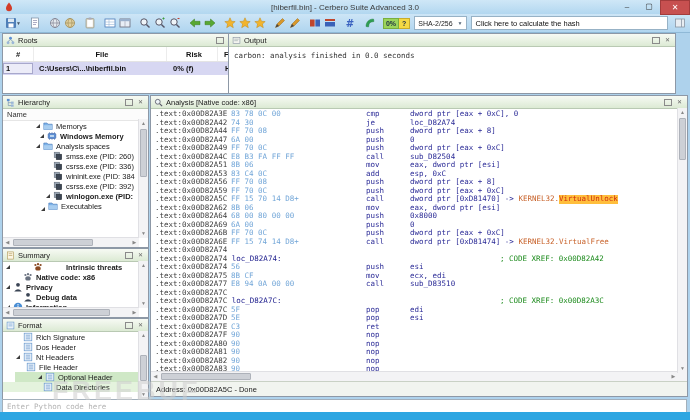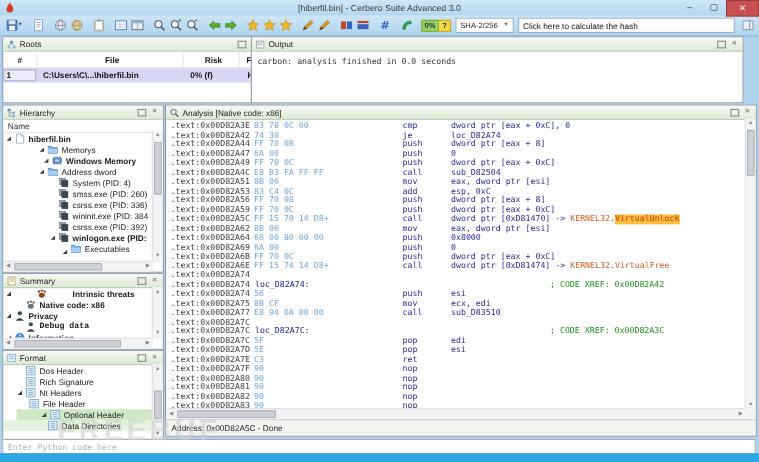--- a/index.html
+++ b/index.html
@@ -352,28 +352,20 @@
           <path d="M2.5 3.5 V5.2 H5.5 M2.5 5.2 V8.4 H5.5" stroke="#6a8ab0" stroke-width=".7" fill="none"></path>
         </svg>
     </span>
     <span>Hierarchy</span>
     <span class="sp"></span>
     <span class="pbtn float"></span>
     <span class="pbtn">✕</span>
   </div>
   <div class="colhead">Name</div>
   <div class="treebody" id="hier-tree">
-      <div class="trow" style="padding-left: 3px;">
-        <span class="exp"></span>
-        <span class="ticon"><svg viewBox="0 0 10 10">
-            <path d="M2 .8 H6.5 L8.5 2.8 V9.2 H2 Z" fill="#fff" stroke="#97a5b5" stroke-width=".7"></path>
-            <path d="M6.5 .8 L6.5 2.8 H8.5" fill="none" stroke="#97a5b5" stroke-width=".7"></path>
-          </svg></span>
-        <span class="tlabel b">hiberfil.bin</span>
-      </div>
       <div class="trow" style="padding-left: 13px; margin-left: 20px;">
         <span class="exp"></span>
         <span class="ticon"><svg viewBox="0 0 10 10">
             <path d="M.8 2 H4 L5 3.2 H9.2 V8.5 H.8 Z" fill="#7db2e8" stroke="#4a7ab8" stroke-width=".6"></path>
             <path d="M.8 4.2 H9.2 V8.5 H.8 Z" fill="#a8cdf0"></path>
           </svg></span>
         <span class="tlabel">Memorys</span>
       </div>
       <div class="trow" style="padding-left: 37px;">
         <span class="exp"></span>
@@ -383,71 +375,63 @@
             <path d="M2.5 1 v1.5 M5 1 v1.5 M7.5 1 v1.5 M2.5 7.5 v1.5 M5 7.5 v1.5 M7.5 7.5 v1.5" stroke="#3a62a8" stroke-width=".5"></path>
           </svg></span>
         <span class="tlabel b">Windows Memory</span>
       </div>
       <div class="trow" style="padding-left: 33px;">
         <span class="exp"></span>
         <span class="ticon"><svg viewBox="0 0 10 10">
             <path d="M.8 2 H4 L5 3.2 H9.2 V8.5 H.8 Z" fill="#7db2e8" stroke="#4a7ab8" stroke-width=".6"></path>
             <path d="M.8 4.2 H9.2 V8.5 H.8 Z" fill="#a8cdf0"></path>
           </svg></span>
-        <span class="tlabel">Address dword</span>
+        <span class="tlabel">Analysis spaces</span>
       </div>
       <div class="trow" style="padding-left: 43px;">
         <span class="noexp"></span>
         <span class="ticon"><svg viewBox="0 0 10 10">
             <rect x="1.2" y="1.2" width="5.5" height="5.5" fill="#9aa6b5" stroke="#5a6470" stroke-width=".5"></rect>
             <rect x="3.2" y="3.2" width="5.5" height="5.5" fill="#3c4654" stroke="#20262e" stroke-width=".5"></rect>
           </svg></span>
-        <span class="tlabel">System (PID: 4)</span>
+        <span class="tlabel">smss.exe (PID: 260)</span>
       </div>
       <div class="trow" style="padding-left: 43px;">
         <span class="noexp"></span>
         <span class="ticon"><svg viewBox="0 0 10 10">
             <rect x="1.2" y="1.2" width="5.5" height="5.5" fill="#9aa6b5" stroke="#5a6470" stroke-width=".5"></rect>
             <rect x="3.2" y="3.2" width="5.5" height="5.5" fill="#3c4654" stroke="#20262e" stroke-width=".5"></rect>
           </svg></span>
-        <span class="tlabel">smss.exe (PID: 260)</span>
+        <span class="tlabel">csrss.exe (PID: 336)</span>
       </div>
       <div class="trow" style="padding-left: 43px;">
         <span class="noexp"></span>
         <span class="ticon"><svg viewBox="0 0 10 10">
             <rect x="1.2" y="1.2" width="5.5" height="5.5" fill="#9aa6b5" stroke="#5a6470" stroke-width=".5"></rect>
             <rect x="3.2" y="3.2" width="5.5" height="5.5" fill="#3c4654" stroke="#20262e" stroke-width=".5"></rect>
           </svg></span>
-        <span class="tlabel">csrss.exe (PID: 336)</span>
+        <span class="tlabel">wininit.exe (PID: 384</span>
       </div>
       <div class="trow" style="padding-left: 43px;">
         <span class="noexp"></span>
         <span class="ticon"><svg viewBox="0 0 10 10">
             <rect x="1.2" y="1.2" width="5.5" height="5.5" fill="#9aa6b5" stroke="#5a6470" stroke-width=".5"></rect>
             <rect x="3.2" y="3.2" width="5.5" height="5.5" fill="#3c4654" stroke="#20262e" stroke-width=".5"></rect>
           </svg></span>
-        <span class="tlabel">wininit.exe (PID: 384</span>
+        <span class="tlabel">csrss.exe (PID: 392)</span>
       </div>
       <div class="trow" style="padding-left: 43px;">
-        <span class="noexp"></span>
+        <span class="exp"></span>
         <span class="ticon"><svg viewBox="0 0 10 10">
             <rect x="1.2" y="1.2" width="5.5" height="5.5" fill="#9aa6b5" stroke="#5a6470" stroke-width=".5"></rect>
             <rect x="3.2" y="3.2" width="5.5" height="5.5" fill="#3c4654" stroke="#20262e" stroke-width=".5"></rect>
           </svg></span>
-        <span class="tlabel">csrss.exe (PID: 392)</span>
-      </div>
-      <div class="trow" style="padding-left: 43px;">
-        <span class="exp"></span>
-        <span class="ticon"><svg viewBox="0 0 10 10">
-            <rect x="1.2" y="1.2" width="5.5" height="5.5" fill="#9aa6b5" stroke="#5a6470" stroke-width=".5"></rect>
-            <rect x="3.2" y="3.2" width="5.5" height="5.5" fill="#3c4654" stroke="#20262e" stroke-width=".5"></rect>
-          </svg></span>
         <span class="tlabel b">winlogon.exe (PID:</span>
       </div>
-      <div class="trow" style="padding-left: 54px; align-items: flex-end;">
+      <div class="trow" style="padding-left: 38px; align-items: flex-end;">
         <span class="exp"></span>
         <span class="ticon"><svg viewBox="0 0 10 10">
             <path d="M.8 2 H4 L5 3.2 H9.2 V8.5 H.8 Z" fill="#7db2e8" stroke="#4a7ab8" stroke-width=".6"></path>
             <path d="M.8 4.2 H9.2 V8.5 H.8 Z" fill="#a8cdf0"></path>
           </svg></span>
         <span class="tlabel">Executables</span>
       </div>
     </div>
   <div class="vsb" style="right:0;top:23px;bottom:9px">
     <span class="sb-ar" style="top:0">▲</span>
@@ -497,21 +481,21 @@
         <span class="tlabel b">Native code: x86</span>
       </div>
       <div class="trow" style="padding-left: 3px;">
         <span class="exp"></span>
         <span class="ticon"><svg viewBox="0 0 10 10">
             <circle cx="5" cy="2.8" r="1.9" fill="#3a4454"></circle>
             <path d="M1.2 9.5 Q5 4.8 8.8 9.5 Z" fill="#3a4454"></path>
           </svg></span>
         <span class="tlabel b">Privacy</span>
       </div>
-      <div class="trow" style="padding-left: 13px; font-family: Liberation Mono, monospace;">
+      <div class="trow" style="padding-left: 13px;">
         <span class="noexp"></span>
         <span class="ticon"><svg viewBox="0 0 10 10">
             <circle cx="5" cy="2.8" r="1.9" fill="#3a4454"></circle>
             <path d="M1.2 9.5 Q5 4.8 8.8 9.5 Z" fill="#3a4454"></path>
           </svg></span>
         <span class="tlabel b">Debug data</span>
       </div>
       <div class="trow" style="padding-left: 3px;">
         <span class="exp"></span>
         <span class="ticon"><svg viewBox="0 0 10 10">
@@ -549,31 +533,31 @@
   </div>
   <div class="treebody" id="fmt-tree">
       <div class="trow" style="padding-left: 13px;">
         <span class="noexp"></span>
         <span class="ticon"><svg viewBox="0 0 10 10">
             <rect x="1.2" y="1.2" width="7.6" height="7.6" fill="#eaf2fa" stroke="#6a9ace" stroke-width=".7"></rect>
             <line x1="2.8" y1="3.2" x2="7.2" y2="3.2" stroke="#6a9ace" stroke-width=".7"></line>
             <line x1="2.8" y1="5" x2="7.2" y2="5" stroke="#6a9ace" stroke-width=".7"></line>
             <line x1="2.8" y1="6.8" x2="7.2" y2="6.8" stroke="#6a9ace" stroke-width=".7"></line>
           </svg></span>
-        <span class="tlabel">Dos Header</span>
+        <span class="tlabel">Rich Signature</span>
       </div>
       <div class="trow" style="padding-left: 13px;">
         <span class="noexp"></span>
         <span class="ticon"><svg viewBox="0 0 10 10">
             <rect x="1.2" y="1.2" width="7.6" height="7.6" fill="#eaf2fa" stroke="#6a9ace" stroke-width=".7"></rect>
             <line x1="2.8" y1="3.2" x2="7.2" y2="3.2" stroke="#6a9ace" stroke-width=".7"></line>
             <line x1="2.8" y1="5" x2="7.2" y2="5" stroke="#6a9ace" stroke-width=".7"></line>
             <line x1="2.8" y1="6.8" x2="7.2" y2="6.8" stroke="#6a9ace" stroke-width=".7"></line>
           </svg></span>
-        <span class="tlabel">Rich Signature</span>
+        <span class="tlabel">Dos Header</span>
       </div>
       <div class="trow" style="padding-left: 13px;">
         <span class="exp"></span>
         <span class="ticon"><svg viewBox="0 0 10 10">
             <rect x="1.2" y="1.2" width="7.6" height="7.6" fill="#eaf2fa" stroke="#6a9ace" stroke-width=".7"></rect>
             <line x1="2.8" y1="3.2" x2="7.2" y2="3.2" stroke="#6a9ace" stroke-width=".7"></line>
             <line x1="2.8" y1="5" x2="7.2" y2="5" stroke="#6a9ace" stroke-width=".7"></line>
             <line x1="2.8" y1="6.8" x2="7.2" y2="6.8" stroke="#6a9ace" stroke-width=".7"></line>
           </svg></span>
         <span class="tlabel">Nt Headers</span>

